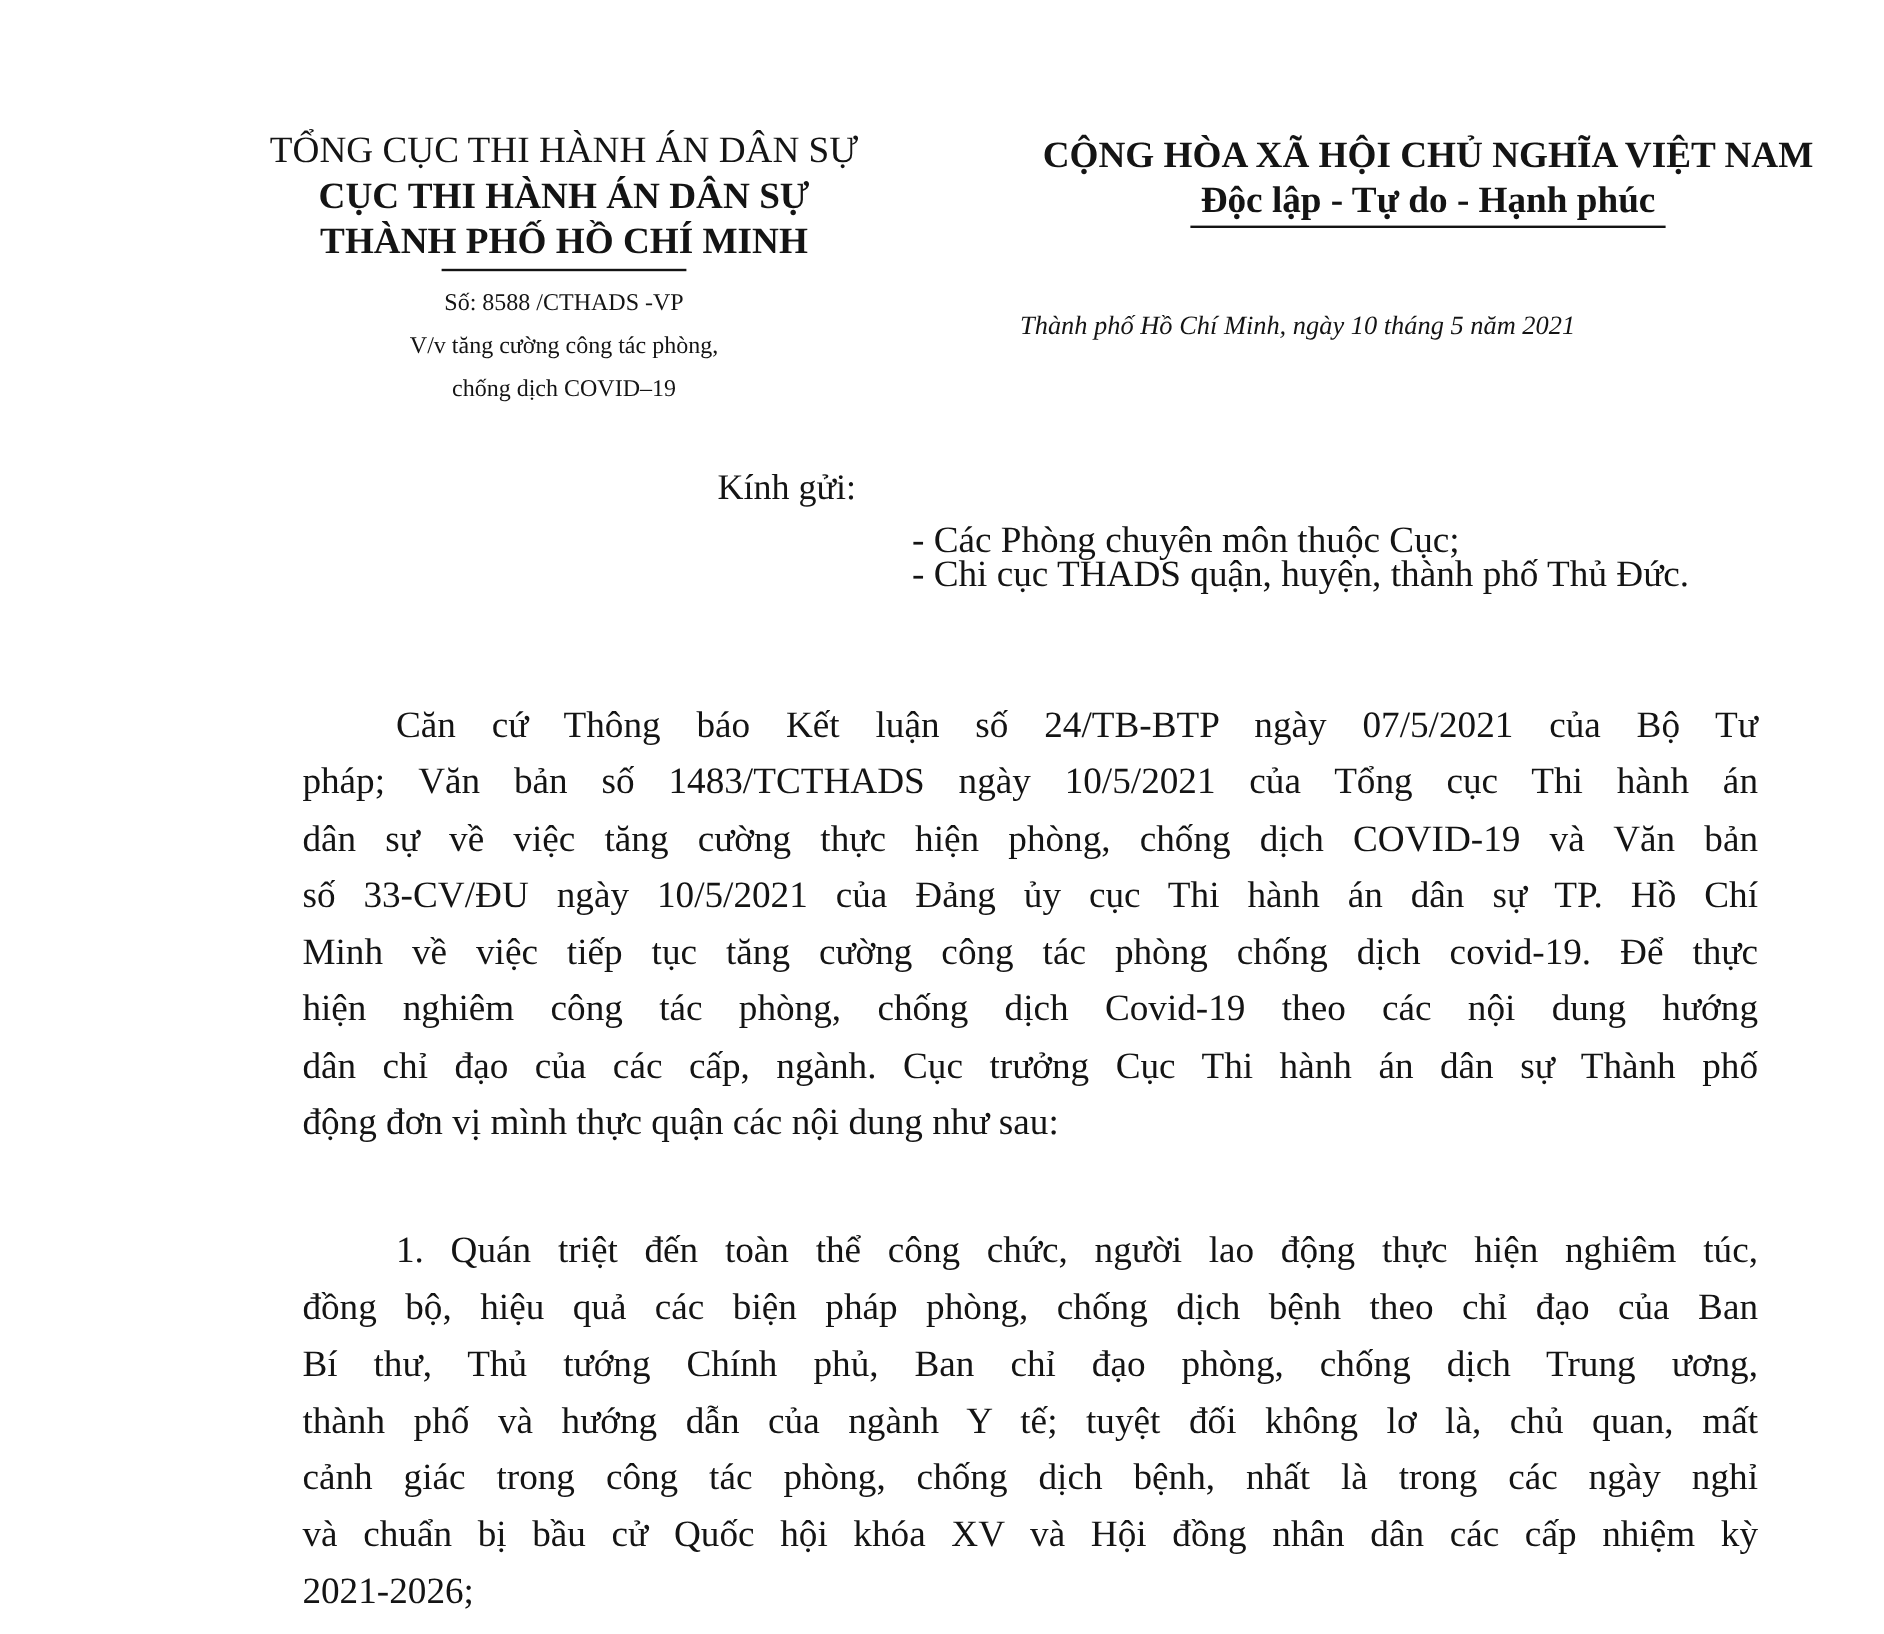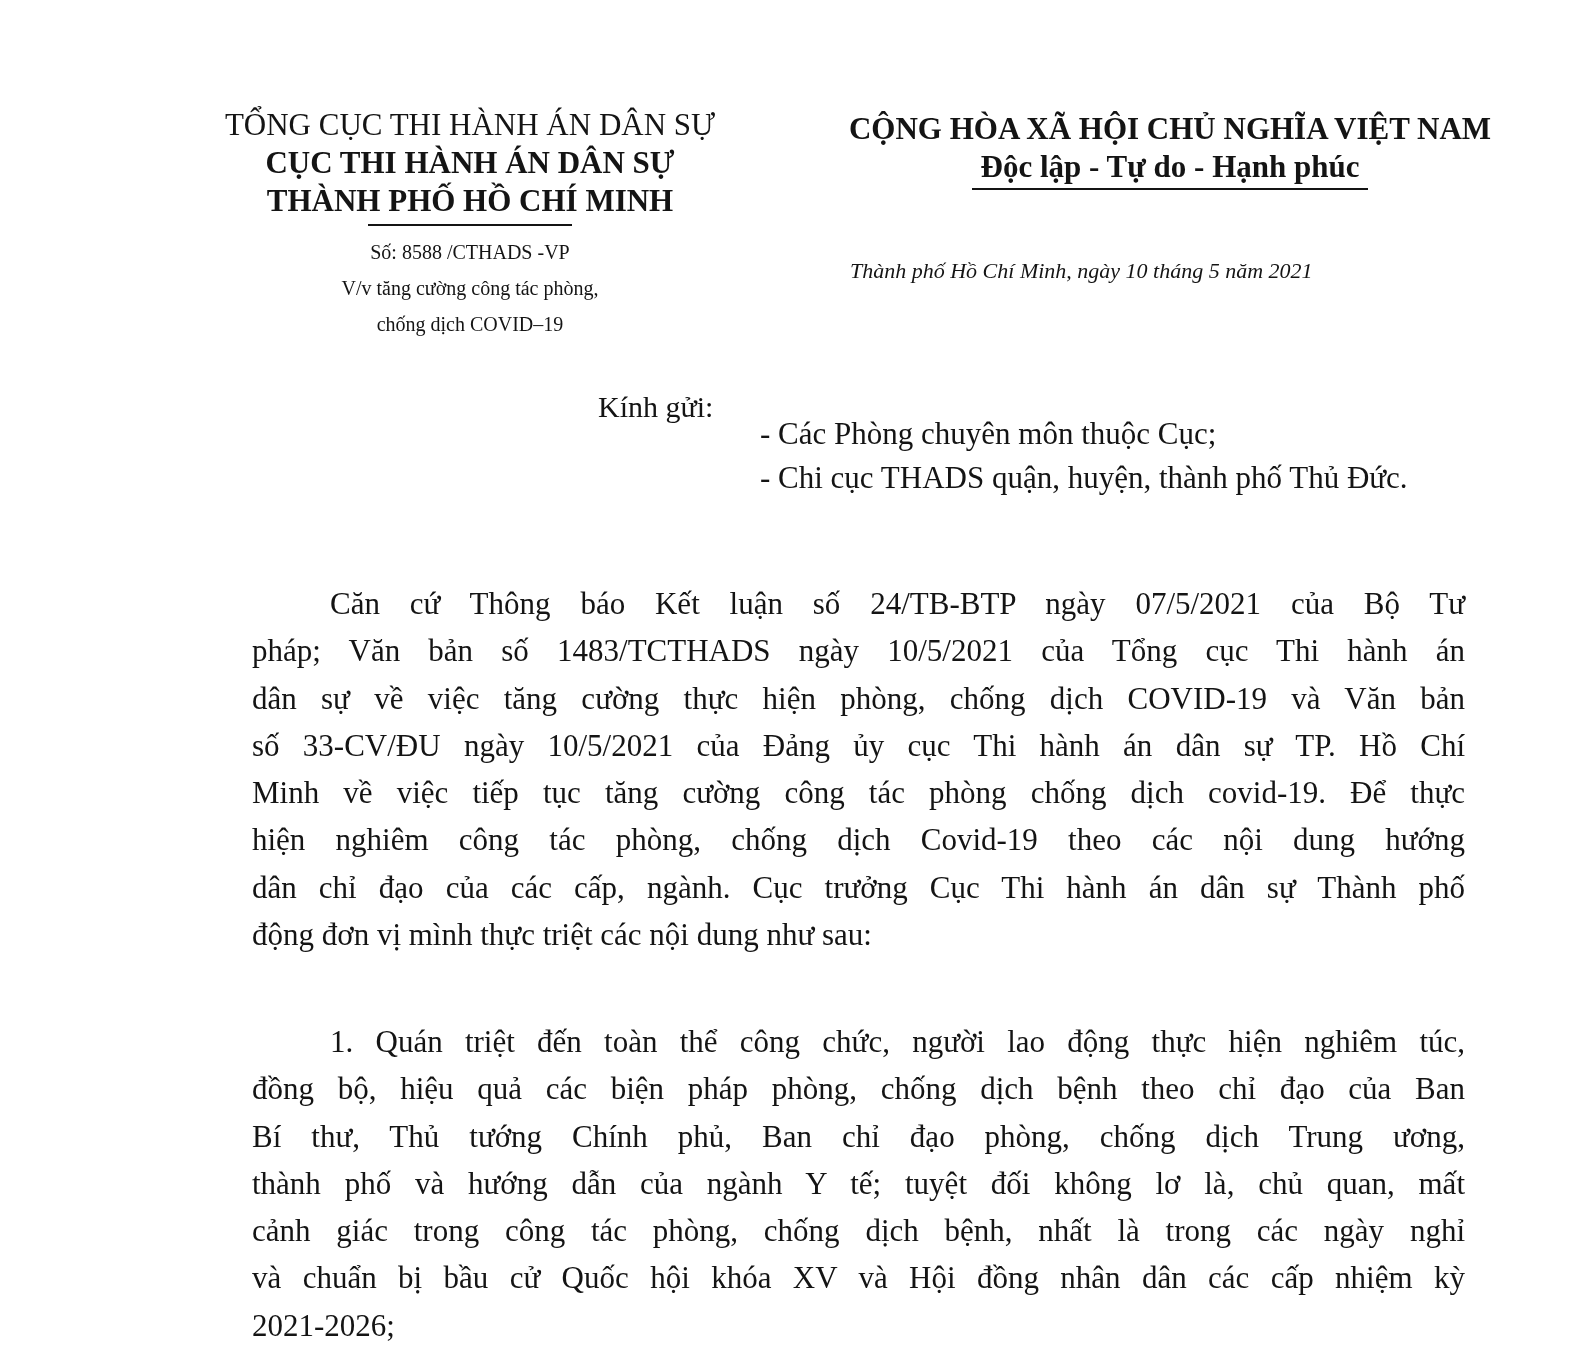--- a/index.html
+++ b/index.html
@@ -9,30 +9,30 @@
       font-family: "Liberation Serif", "DejaVu Serif", serif;
       position: relative;
     }
     .abs { position: absolute; white-space: nowrap; }
     .left-col { left: 200px; top: 106px; width: 540px; text-align: center; }
     .left-col .line { font-size: 31px; line-height: 38px; }
     .left-col .bold { font-weight: bold; }
     .left-col .rule { width: 204px; height: 2px; background: #141414; margin: 4px auto 8px auto; }
     .left-col .small { font-size: 20px; line-height: 36px; }
 
-    .right-col { left: 800px; top: 110px; width: 740px; text-align: center; }
+    .right-col { left: 820px; top: 110px; width: 740px; text-align: center; }
     .right-col .nation { font-size: 31px; line-height: 38px; font-weight: bold; }
     .right-col .motto { font-size: 31px; line-height: 38px; font-weight: bold; display: inline-block; }
     .right-col .rule { width: 396px; height: 2px; background: #141414; margin: 2px auto 0 auto; }
 
     .dateline { left: 850px; top: 258px; font-size: 22px; font-style: italic; }
 
     .kinh-gui { left: 598px; top: 390px; font-size: 30px; }
     .recip { left: 760px; font-size: 31px; }
-    .recip.r1 { top: 416px; }
+    .recip.r1 { top: 432px; }
     .recip.r2 { top: 460px; }
 
     .body-text {
       left: 252px; width: 1213px; font-size: 31px; line-height: 47.3px;
       text-align: justify; white-space: normal;
     }
     .body-text.p1 { top: 580px; }
     .body-text.p2 { top: 1018px; }
     .body-text .ind { display: inline-block; width: 78px; }
     .jl { display: block; text-align: justify; text-align-last: justify; }
@@ -64,21 +64,21 @@
 <div class="abs recip r2">- Chi cục THADS quận, huyện, thành phố Thủ Đức.</div>
 
 <div class="abs body-text p1">
   <span class="jl"><span class="ind"></span><span>Căn cứ Thông báo Kết luận số 24/TB-BTP ngày 07/5/2021 của Bộ Tư</span></span>
   <span class="jl">pháp; Văn bản số 1483/TCTHADS ngày 10/5/2021 của Tổng cục Thi hành án</span>
   <span class="jl">dân sự về việc tăng cường thực hiện phòng, chống dịch COVID-19 và Văn bản</span>
   <span class="jl">số 33-CV/ĐU ngày 10/5/2021 của Đảng ủy cục Thi hành án dân sự TP. Hồ Chí</span>
   <span class="jl">Minh về việc tiếp tục tăng cường công tác phòng chống dịch covid-19. Để thực</span>
   <span class="jl">hiện nghiêm công tác phòng, chống dịch Covid-19 theo các nội dung hướng</span>
   <span class="jl">dân chỉ đạo của các cấp, ngành. Cục trưởng Cục Thi hành án dân sự Thành phố</span>
-  <span class="jl last">động đơn vị mình thực triệt các nội dung như sau:</span>
+  <span class="jl last">động đơn vị mình thực quận các nội dung như sau:</span>
 </div>
 
 <div class="abs body-text p2">
   <span class="jl"><span class="ind"></span><span>1. Quán triệt đến toàn thể công chức, người lao động thực hiện nghiêm túc,</span></span>
   <span class="jl">đồng bộ, hiệu quả các biện pháp phòng, chống dịch bệnh theo chỉ đạo của Ban</span>
   <span class="jl">Bí thư, Thủ tướng Chính phủ, Ban chỉ đạo phòng, chống dịch Trung ương,</span>
   <span class="jl">thành phố và hướng dẫn của ngành Y tế; tuyệt đối không lơ là, chủ quan, mất</span>
   <span class="jl">cảnh giác trong công tác phòng, chống dịch bệnh, nhất là trong các ngày nghỉ</span>
   <span class="jl">và chuẩn bị bầu cử Quốc hội khóa XV và Hội đồng nhân dân các cấp nhiệm kỳ</span>
   <span class="jl last">2021-2026;</span>

